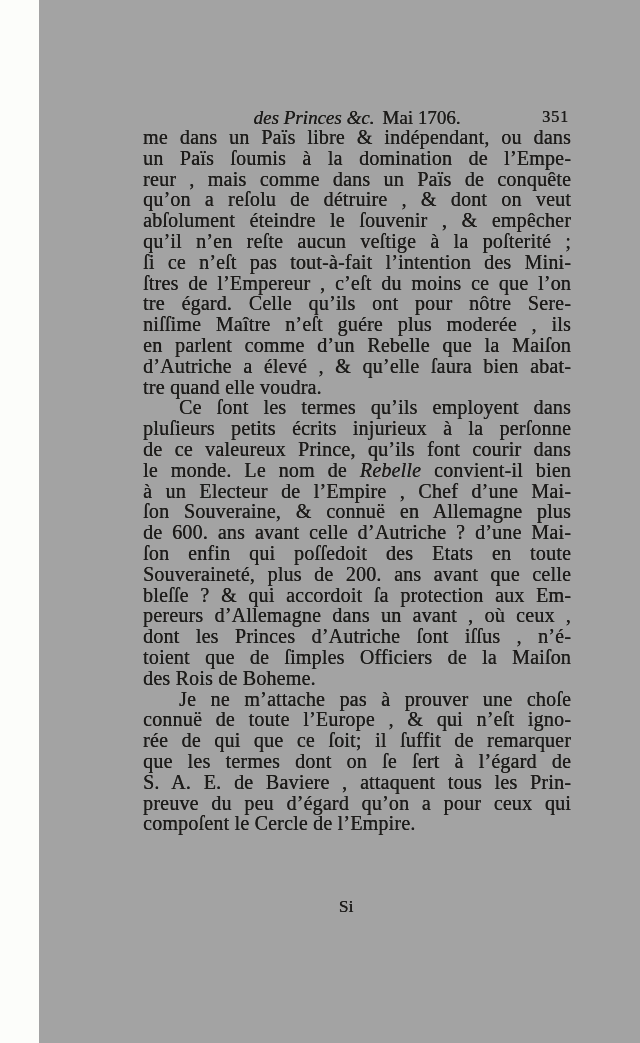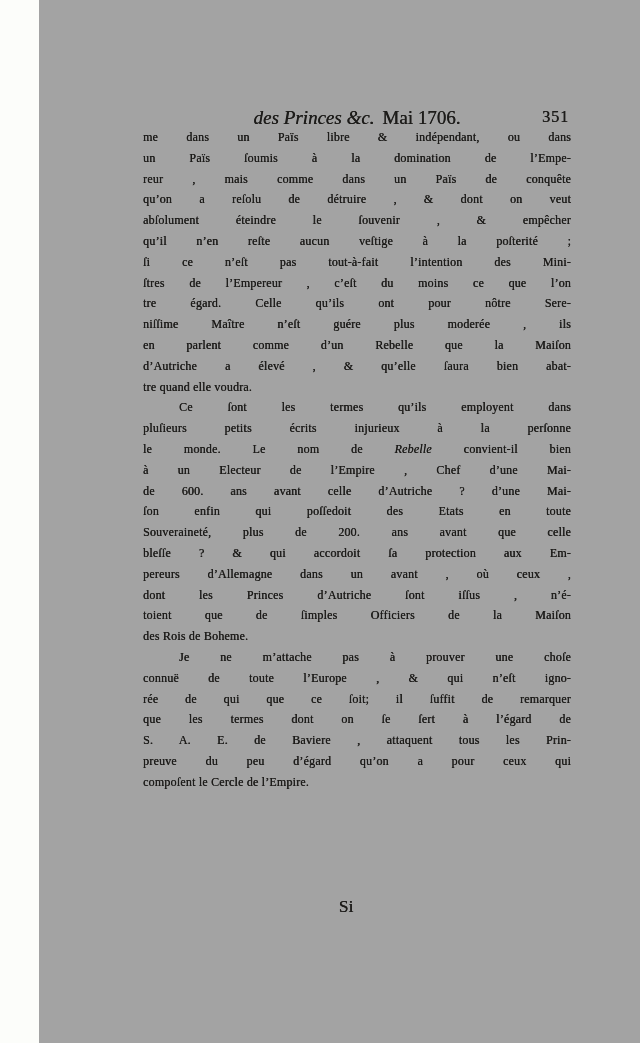--- a/index.html
+++ b/index.html
@@ -42,21 +42,21 @@
     top: 1px;
     font-size: 16px;
     letter-spacing: 1px;
     text-shadow: 0.4px 0 0 currentColor;
   }
   .text-block {
     position: absolute;
     left: 104px;
     top: 127px;
     width: 428px;
-    font-size: 12px;
+    font-size: 20px;
     line-height: 20.8px;
     letter-spacing: 0.2px;
     text-shadow: 0.3px 0 0 currentColor;
   }
   .line {
     text-align: justify;
     text-align-last: justify;
   }
   .line.noj {
     text-align-last: left;
@@ -94,22 +94,24 @@
       <div class="line">qu’il n’en reſte aucun veſtige à la poſterité ;</div>
       <div class="line">ſi ce n’eſt pas tout-à-fait l’intention des Mini-</div>
       <div class="line">ſtres de l’Empereur , c’eſt du moins ce que l’on</div>
       <div class="line">tre égard.  Celle qu’ils ont pour nôtre Sere-</div>
       <div class="line">niſſime Maître n’eſt guére plus moderée , ils</div>
       <div class="line">en parlent comme d’un Rebelle que la Maiſon</div>
       <div class="line">d’Autriche a élevé , &amp; qu’elle ſaura bien abat-</div>
       <div class="line noj">tre quand elle voudra.</div>
       <div class="line ind">Ce ſont les termes qu’ils employent dans</div>
       <div class="line">pluſieurs petits écrits injurieux à la perſonne</div>
+      <div class="line">de ce valeureux Prince, qu’ils font courir dans</div>
       <div class="line">le monde.  Le nom de <i>Rebelle</i> convient-il bien</div>
       <div class="line">à un Electeur de l’Empire , Chef d’une Mai-</div>
+      <div class="line">ſon Souveraine, &amp; connuë en Allemagne plus</div>
       <div class="line">de 600. ans avant celle d’Autriche ? d’une Mai-</div>
       <div class="line">ſon enfin qui poſſedoit des Etats en toute</div>
       <div class="line">Souveraineté, plus de 200. ans avant que celle</div>
       <div class="line">bleſſe ? &amp; qui accordoit ſa protection aux Em-</div>
       <div class="line">pereurs d’Allemagne dans un avant , où ceux ,</div>
       <div class="line">dont les Princes d’Autriche ſont iſſus , n’é-</div>
       <div class="line">toient que de ſimples Officiers de la Maiſon</div>
       <div class="line noj">des Rois de Boheme.</div>
       <div class="line ind">Je ne m’attache pas à prouver une choſe</div>
       <div class="line">connuë de toute l’Europe , &amp; qui n’eſt igno-</div>

